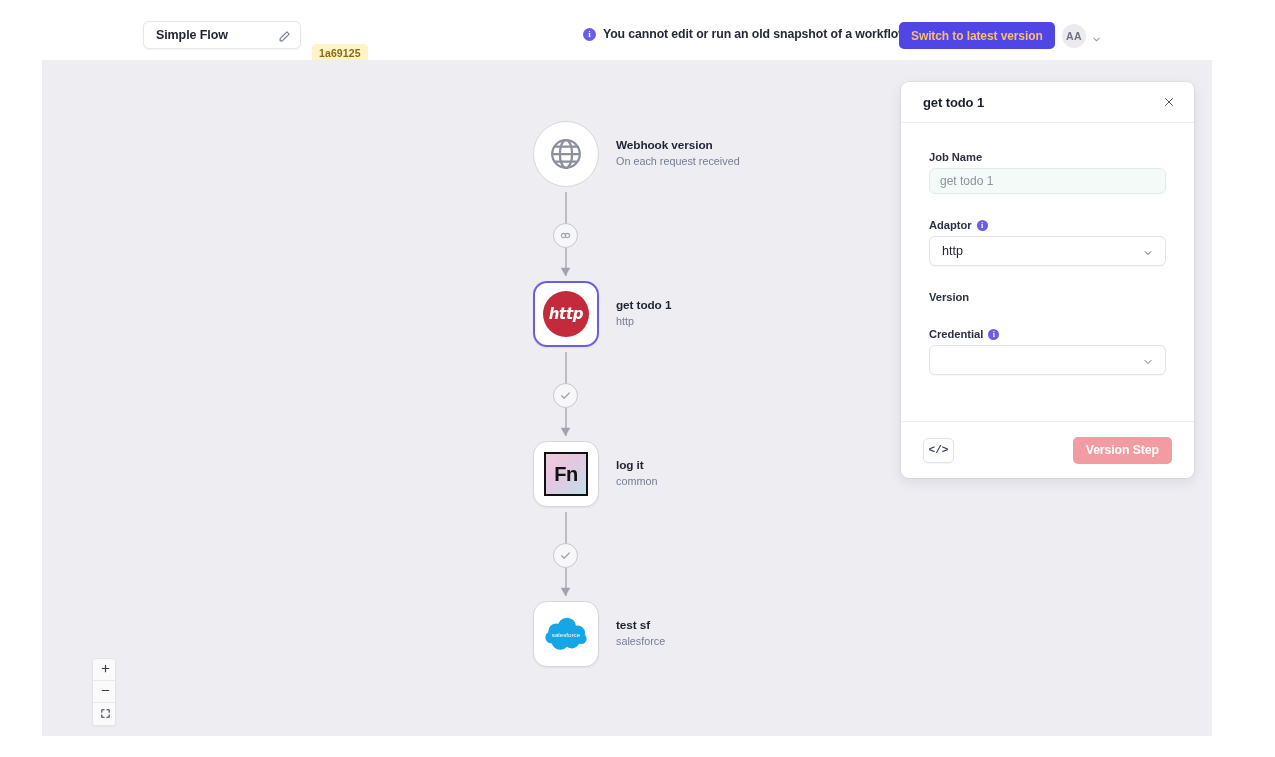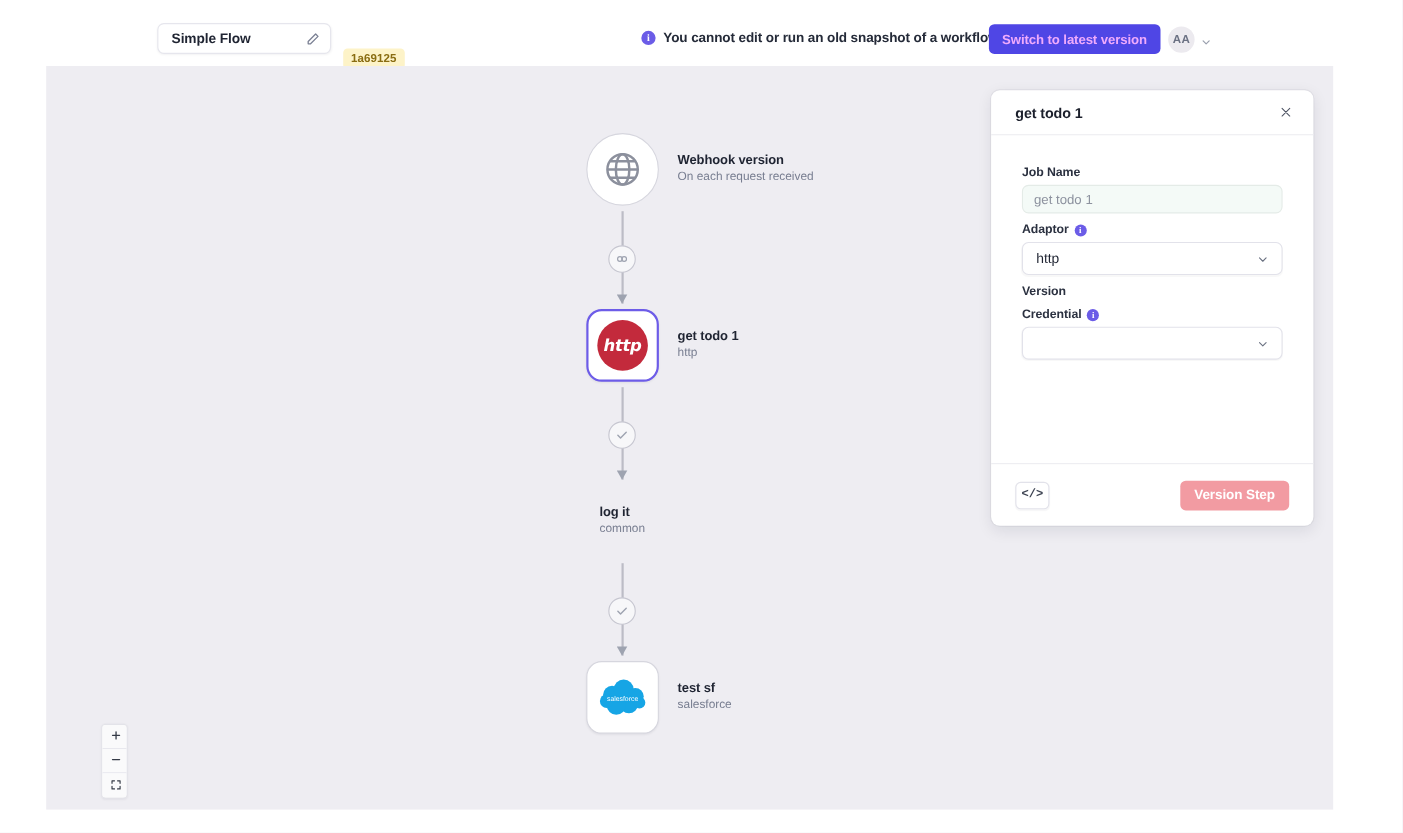--- a/index.html
+++ b/index.html
@@ -40,21 +40,21 @@
   .banner-text{ font-size:12.3px; font-weight:700; color:#242a38; letter-spacing:-.1px; white-space:nowrap;}
   .info-dot{
     width:13px; height:13px; border-radius:50%; background:#6b5ce7;
     color:#fff; font-size:9px; font-weight:700; line-height:13px; text-align:center;
     font-family:"Liberation Serif", serif; flex:none;
   }
   .info-dot.sm{ width:11px; height:11px; line-height:11px; font-size:8px; }
 
   .switch-btn{
     position:absolute; left:899px; top:22px; height:27px;
-    background:#4f46e5; color:#f0abfc; border:none; border-radius:5px;
+    background:#4f46e5; color:#fdba74; border:none; border-radius:5px;
     font-family:"Liberation Sans", sans-serif;
     font-size:12px; font-weight:700; letter-spacing:-.1px;
     padding:0 12px; cursor:pointer; white-space:nowrap;
   }
   .avatar-wrap{ position:absolute; left:1062px; top:24px; display:flex; align-items:center; gap:5px;}
   .avatar{
     width:24px; height:24px; border-radius:50%; background:#eceaef;
     color:#6b7183; font-size:10.5px; font-weight:700;
     display:flex; align-items:center; justify-content:center; letter-spacing:.3px;
   }
@@ -158,21 +158,21 @@
     padding:0 17px 0 22px; border-bottom:1px solid #ededf1;
   }
   .panel-title{ font-size:13px; font-weight:700; color:#1b1f2b; letter-spacing:-.1px;}
   .close-x{
     width:17px; height:17px; border:none; background:transparent; cursor:pointer;
     color:#4b5161; padding:0; display:flex; align-items:center; justify-content:center;
   }
   .close-x svg{ width:12px; height:12px; }
 
   .panel-body{ flex:1; padding:28px 28px 0 28px; }
-  .field{ margin-bottom:9px; }
+  .field{ margin-bottom:25px; }
   .field-label{
     display:flex; align-items:center; gap:5px;
     font-size:11.2px; font-weight:700; color:#2b3140; margin-bottom:5px;
     letter-spacing:-.05px;
   }
   .input-ro{
     width:100%; height:26px; border-radius:6px;
     border:1px solid #e4ebe7; background:#f4faf7;
     font-family:"Liberation Sans", sans-serif;
     font-size:12px; color:#8d929f; padding:0 10px;
@@ -294,20 +294,25 @@
         </svg>
       </div>
       <div class="arrow">
         <svg viewBox="0 0 12 12" fill="currentColor">
             <path d="M6 11L0.8 2h10.4z"></path>
           </svg>
       </div>
     </div>
 
     <div class="node-row">
+      <div class="step-box">
+        <div class="fn-badge">
+          <span>Fn</span>
+        </div>
+      </div>
       <div class="node-label">
         <div class="node-title">log it</div>
         <div class="node-sub">common</div>
       </div>
     </div>
 
     <div class="connector">
       <div class="line"></div>
       <div class="pill">
         <svg viewBox="0 0 24 24" fill="none" stroke="currentColor" stroke-width="2.4" stroke-linecap="round" stroke-linejoin="round">

